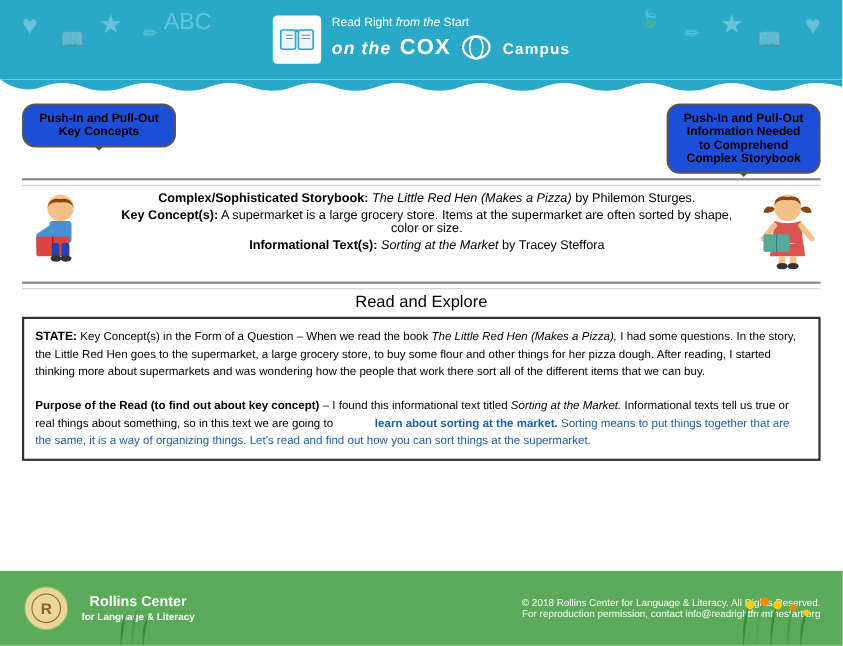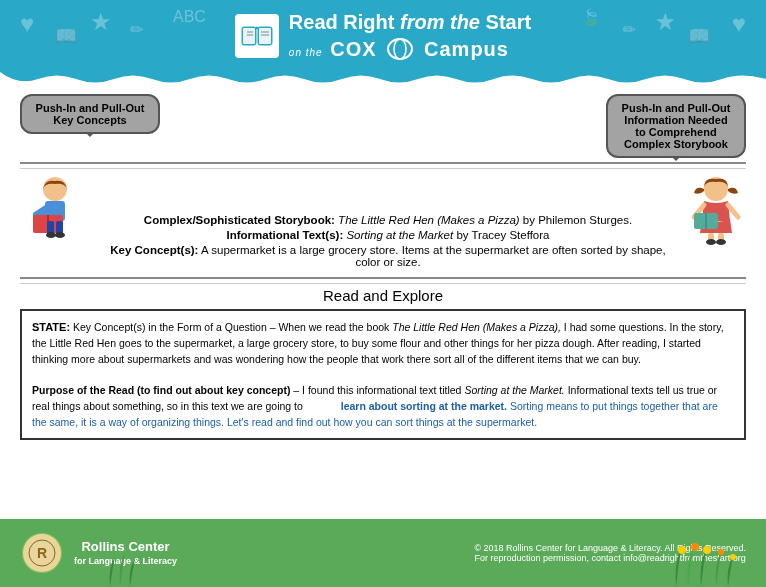--- a/index.html
+++ b/index.html
@@ -28,22 +28,22 @@
       border-radius: 4px;
       display: flex;
       align-items: center;
       justify-content: center;
     }
     .header-text {
       color: white;
       line-height: 1.2;
     }
     .header-text .read-right {
-      font-size: 20px;
-      font-weight: bold;
+      font-size: 11px;
+      font-weight: normal;
     }
     .header-text .read-right em {
       font-style: italic;
     }
     .header-text .cox-campus {
       font-size: 22px;
       font-weight: bold;
       letter-spacing: 1px;
     }
 
@@ -61,21 +61,21 @@
       margin-bottom: 4px;
     }
     .callout-bubble {
       border: 2px solid #555;
       border-radius: 12px;
       padding: 6px 10px;
       font-size: 11px;
       font-weight: bold;
       text-align: center;
       max-width: 140px;
-      background: #a3a3a3;
+      background: #1d4ed8;
       position: relative;
     }
     .callout-bubble::after {
       content: '';
       position: absolute;
       bottom: -10px;
       left: 50%;
       transform: translateX(-50%);
       border: 5px solid transparent;
       border-top-color: #555;
@@ -110,21 +110,20 @@
       width: 70px;
       display: flex;
       align-items: center;
       justify-content: center;
     }
     .book-info-text {
       flex: 1;
       text-align: center;
       font-size: 11.5px;
       padding: 0 8px;
-      margin-top: 39px;
     }
     .book-info-text .book-line {
       margin-bottom: 3px;
     }
     .book-info-text strong {
       font-weight: bold;
     }
     .book-info-text em {
       font-style: italic;
     }
@@ -231,21 +230,21 @@
   </style>
 </head>
 <body>
 
 <div class="header">
 
   <span class="header-deco" style="left:20px; top:10px;">♥</span>
   <span class="header-deco" style="left:55px; top:25px; font-size:18px;">📖</span>
   <span class="header-deco" style="left:90px; top:8px;">★</span>
   <span class="header-deco" style="left:130px; top:20px; font-size:16px;">✏</span>
-  <span class="header-deco" style="left:173px; top:8px; font-size:16px;">ABC</span>
+  <span class="header-deco" style="left:149px; top:8px; font-size:21px;">ABC</span>
 
   <span class="header-deco" style="right:20px; top:10px;">♥</span>
   <span class="header-deco" style="right:55px; top:25px; font-size:18px;">📖</span>
   <span class="header-deco" style="right:90px; top:8px;">★</span>
   <span class="header-deco" style="right:130px; top:20px; font-size:16px;">✏</span>
   <span class="header-deco" style="right:165px; top:8px; font-size:16px;">🍃</span>
 
   <div class="header-logo-area">
     <div class="header-book-icon">
       <svg width="34" height="34" viewBox="0 0 34 34">
@@ -260,27 +259,27 @@
         <line x1="21" y1="16" x2="29" y2="16" stroke="#888" stroke-width="1"></line>
       </svg>
     </div>
     <div class="header-text">
       <div class="read-right">
         <span>Read Right</span>
         <em>from the</em>
         <span>Start</span>
       </div>
       <div class="cox-campus" style="font-size:24px; font-weight:bold; color:white;">
-        <span style="font-size:10px; font-style:italic; font-weight:normal;">on the</span>
+        <span style="font-size:16px; font-style:italic; font-weight:bold;">on the</span>
         <span style="font-size:20px;">COX</span>
         <svg width="28" height="24" viewBox="0 0 28 24" style="vertical-align:middle; margin:0 2px;">
           <ellipse cx="14" cy="12" rx="12" ry="10" fill="none" stroke="white" stroke-width="2"></ellipse>
           <ellipse cx="14" cy="12" rx="6" ry="10" fill="none" stroke="white" stroke-width="1.5"></ellipse>
         </svg>
-        <span style="font-size:20px;">Campus</span>
+        <span style="font-size:14px;">Campus</span>
       </div>
     </div>
   </div>
 </div>
 
 <svg width="766" height="14" viewBox="0 0 766 14" style="display:block; background:#fff;">
   <path d="M0,0 Q19,14 38,7 Q57,0 76,7 Q95,14 114,7 Q133,0 152,7 Q171,14 190,7 Q209,0 228,7 Q247,14 266,7 Q285,0 304,7 Q323,14 342,7 Q361,0 380,7 Q399,14 418,7 Q437,0 456,7 Q475,14 494,7 Q513,0 532,7 Q551,14 570,7 Q589,0 608,7 Q627,14 646,7 Q665,0 684,7 Q703,14 722,7 Q741,0 766,7 L766,0 L0,0 Z" fill="#29a8c8"></path>
 </svg>
 
 <div class="main">
@@ -320,27 +319,27 @@
       </svg>
     </div>
 
     <div class="book-info-text">
       <div class="book-line">
         <strong>Complex/Sophisticated Storybook:</strong>
         <em>The Little Red Hen (Makes a Pizza)</em>
         <span>by Philemon Sturges.</span>
       </div>
       <div class="book-line">
+        <strong>Key Concept(s):</strong>
+        <span>A supermarket is a large grocery store. Items at the supermarket are often sorted by shape, color or size.</span>
+      </div>
+      <div class="book-line">
         <strong>Informational Text(s):</strong>
         <em>Sorting at the Market</em>
         <span>by Tracey Steffora</span>
-      </div>
-      <div class="book-line">
-        <strong>Key Concept(s):</strong>
-        <span>A supermarket is a large grocery store. Items at the supermarket are often sorted by shape, color or size.</span>
       </div>
     </div>
 
     <div class="girl-illustration">
       <svg width="60" height="70" viewBox="0 0 60 70">
 
         <circle cx="30" cy="14" r="12" fill="#f4c08a"></circle>
 
         <path d="M18 12 Q18 2 30 4 Q42 2 42 12 Q40 6 30 7 Q20 6 18 12Z" fill="#8B4513"></path>
         <path d="M18 14 Q10 10 8 18 Q14 20 18 16Z" fill="#8B4513"></path>

